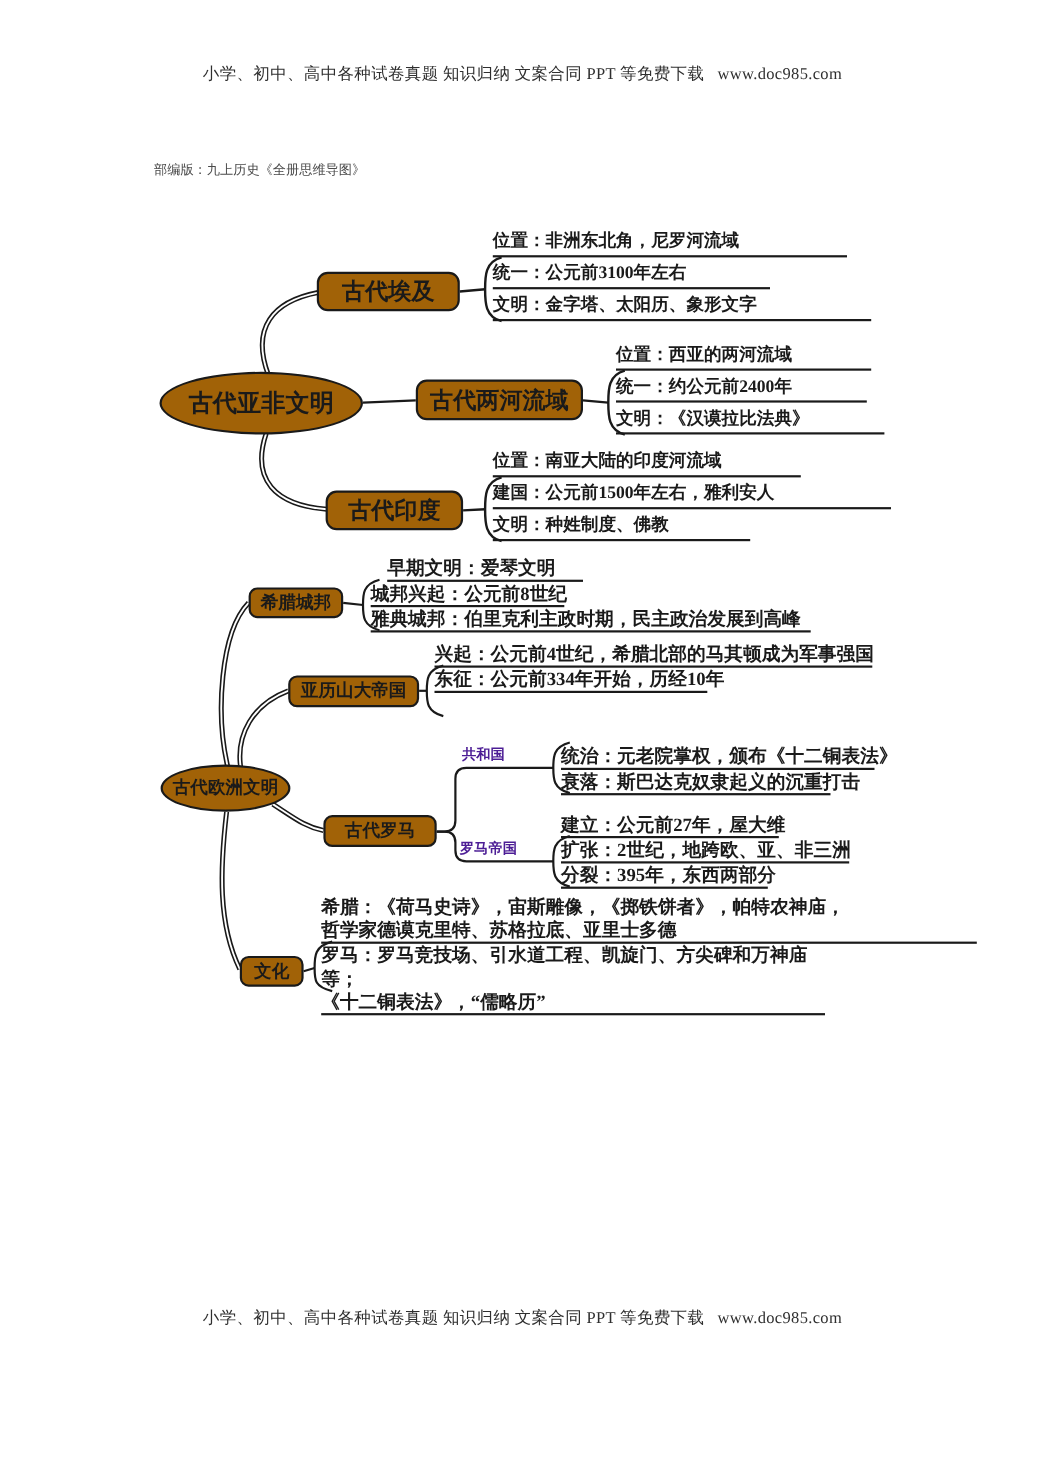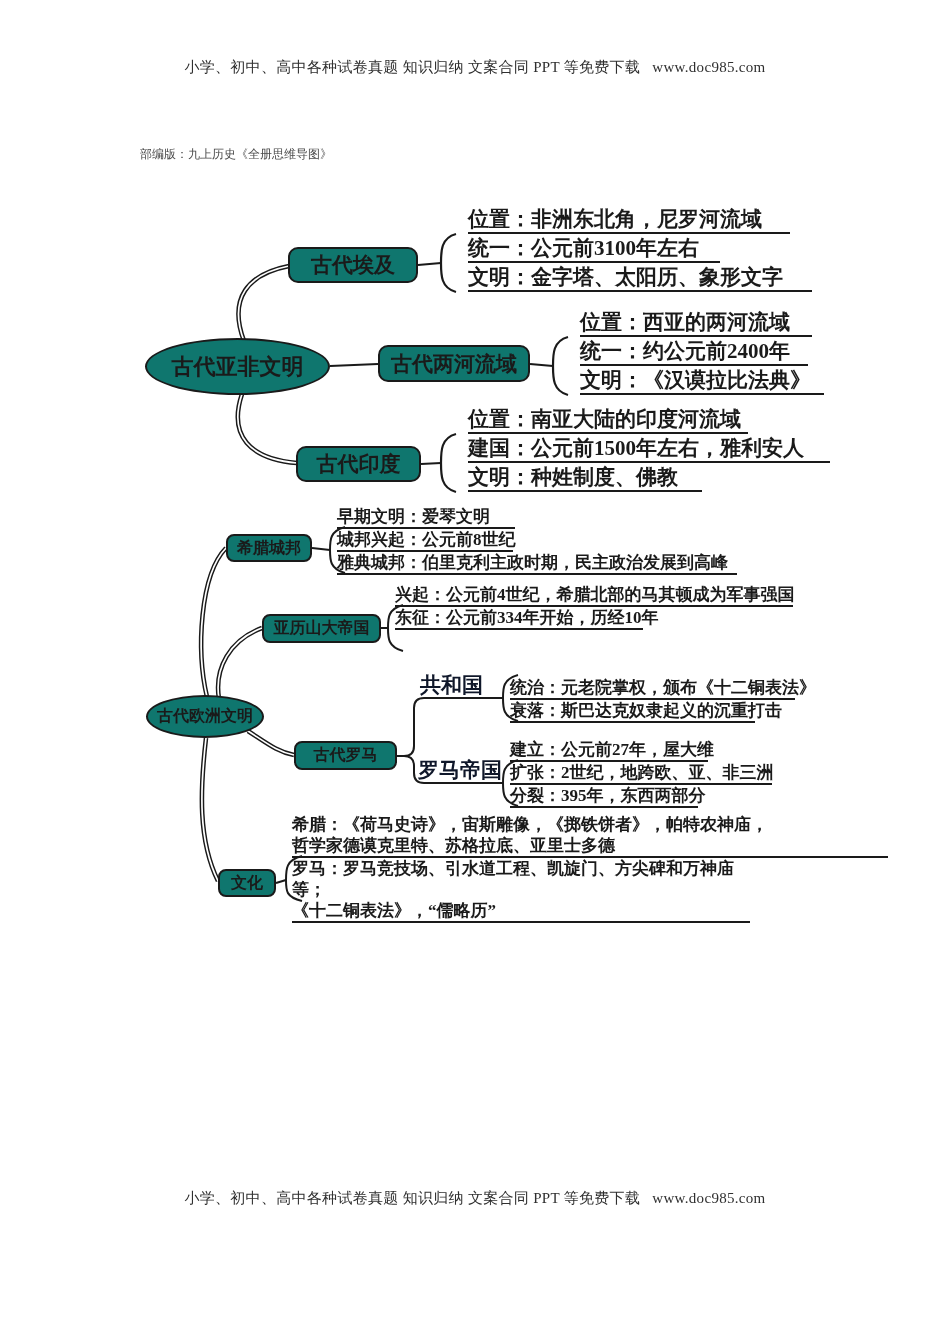--- a/index.html
+++ b/index.html
@@ -12,38 +12,38 @@
     position:absolute; left:0; width:950px; text-align:center;
     font-size:15px; color:#2f2f2f; letter-spacing:0.3px; white-space:pre;
   }
   .doc-title {
     position:absolute; left:140px; top:146px;
     font-family:"Liberation Sans","DejaVu Sans",sans-serif;
     font-size:12px; color:#4a4a4a;
   }
   svg.links { position:absolute; left:0; top:0; pointer-events:none; }
   .node {
-    position:absolute; box-sizing:border-box; background:#0f766e;
+    position:absolute; box-sizing:border-box; background:#a16207;
     border:2.5px solid #1a1a1a; border-radius:10px;
     display:flex; align-items:center; justify-content:center;
     font-weight:700; color:#1a1a1a; white-space:nowrap;
   }
   .node.m1 { font-size:21px; }
   .node.m2 { font-size:16px; border-width:2px; border-radius:8px; }
   .node.oval { border-radius:50%; }
   .node.oval.m1 { font-size:22px; }
   .row {
     position:absolute; box-sizing:content-box; font-weight:700; color:#1a1a1a;
     white-space:nowrap;
   }
-  .row.m1 { font-size:21px; line-height:25px; border-bottom:2.5px solid #1a1a1a;margin-left:20px; }
+  .row.m1 { font-size:16px; line-height:25px; border-bottom:2.5px solid #1a1a1a; }
   .row.m2 { font-size:17px; line-height:21px; border-bottom:2px solid #1a1a1a; }
   .row.wrap { white-space:pre-line; }
   .sublabel {
-    position:absolute; font-size:21px; line-height:21px; font-weight:700; color:#0f172a;
+    position:absolute; font-size:13px; line-height:21px; font-weight:700; color:#4c1d95;
     white-space:nowrap;
   }
   path.ln { stroke:#1a1a1a; fill:none; }
   path.thin { stroke-width:2.2; }
   path.thin2 { stroke-width:2; }
   path.trunk { stroke-width:4.6; }
   path.trunk-core { stroke:#ffffff; stroke-width:1.7; fill:none; }
 </style>
 </head>
 <body>
@@ -117,21 +117,21 @@
   <div class="row m1" style="left:448px; top:436px; width:362px;">建国：公元前1500年左右，雅利安人</div>
   <div class="row m1" style="left:448px; top:465px; width:234px;">文明：种姓制度、佛教</div>
 
   <div class="node oval m2" style="left:146px; top:695px; width:118px; height:43px;">
     <span>古代欧洲文明</span>
   </div>
 
   <div class="node m2" style="left:226px; top:534px; width:86px; height:28px;">
     <span>希腊城邦</span>
   </div>
-  <div class="row m2" style="left:337px; top:506px; width:178px;">早期文明：爱琴文明</div>
+  <div class="row m2" style="left:352px; top:506px; width:178px;">早期文明：爱琴文明</div>
   <div class="row m2" style="left:337px; top:529px; width:176px;">城邦兴起：公元前8世纪</div>
   <div class="row m2" style="left:337px; top:552px; width:400px;">雅典城邦：伯里克利主政时期，民主政治发展到高峰</div>
 
   <div class="node m2" style="left:262px; top:614px; width:119px; height:29px;">
     <span>亚历山大帝国</span>
   </div>
   <div class="row m2" style="left:395px; top:584px; width:398px;">兴起：公元前4世纪，希腊北部的马其顿成为军事强国</div>
   <div class="row m2" style="left:395px; top:607px; width:248px;">东征：公元前334年开始，历经10年</div>
 
   <div class="node m2" style="left:294px; top:741px; width:103px; height:29px;">

